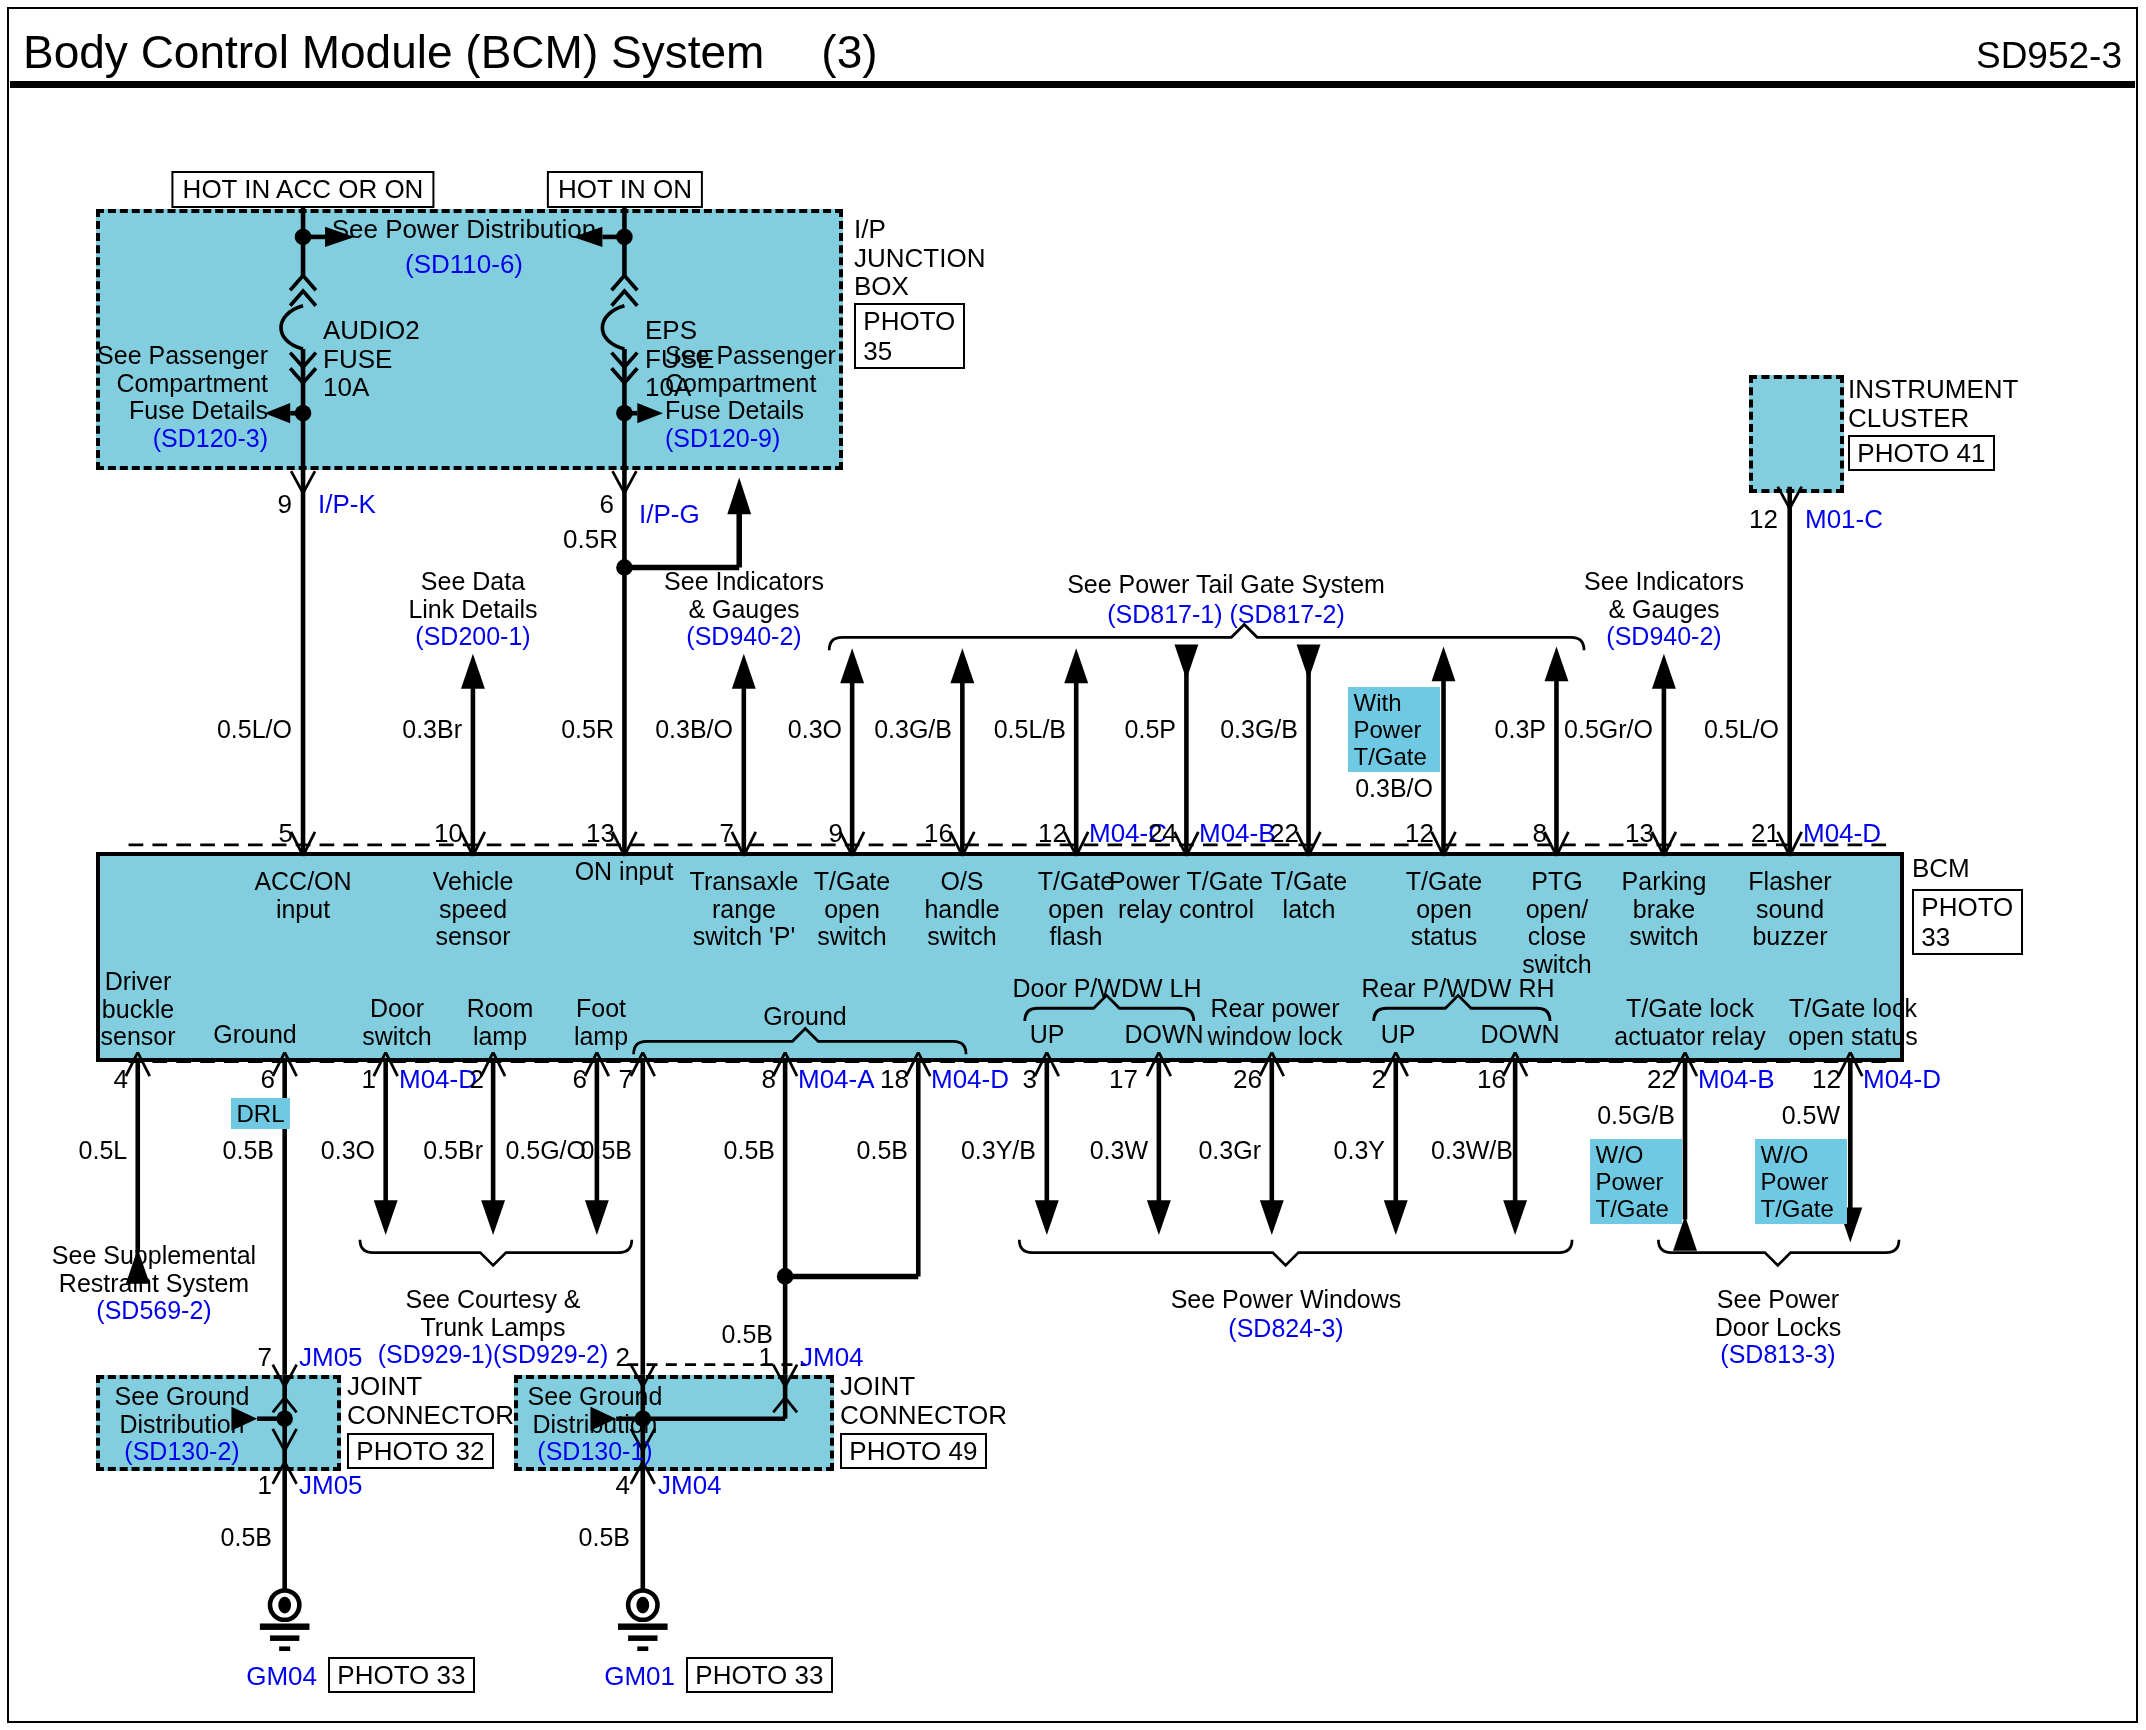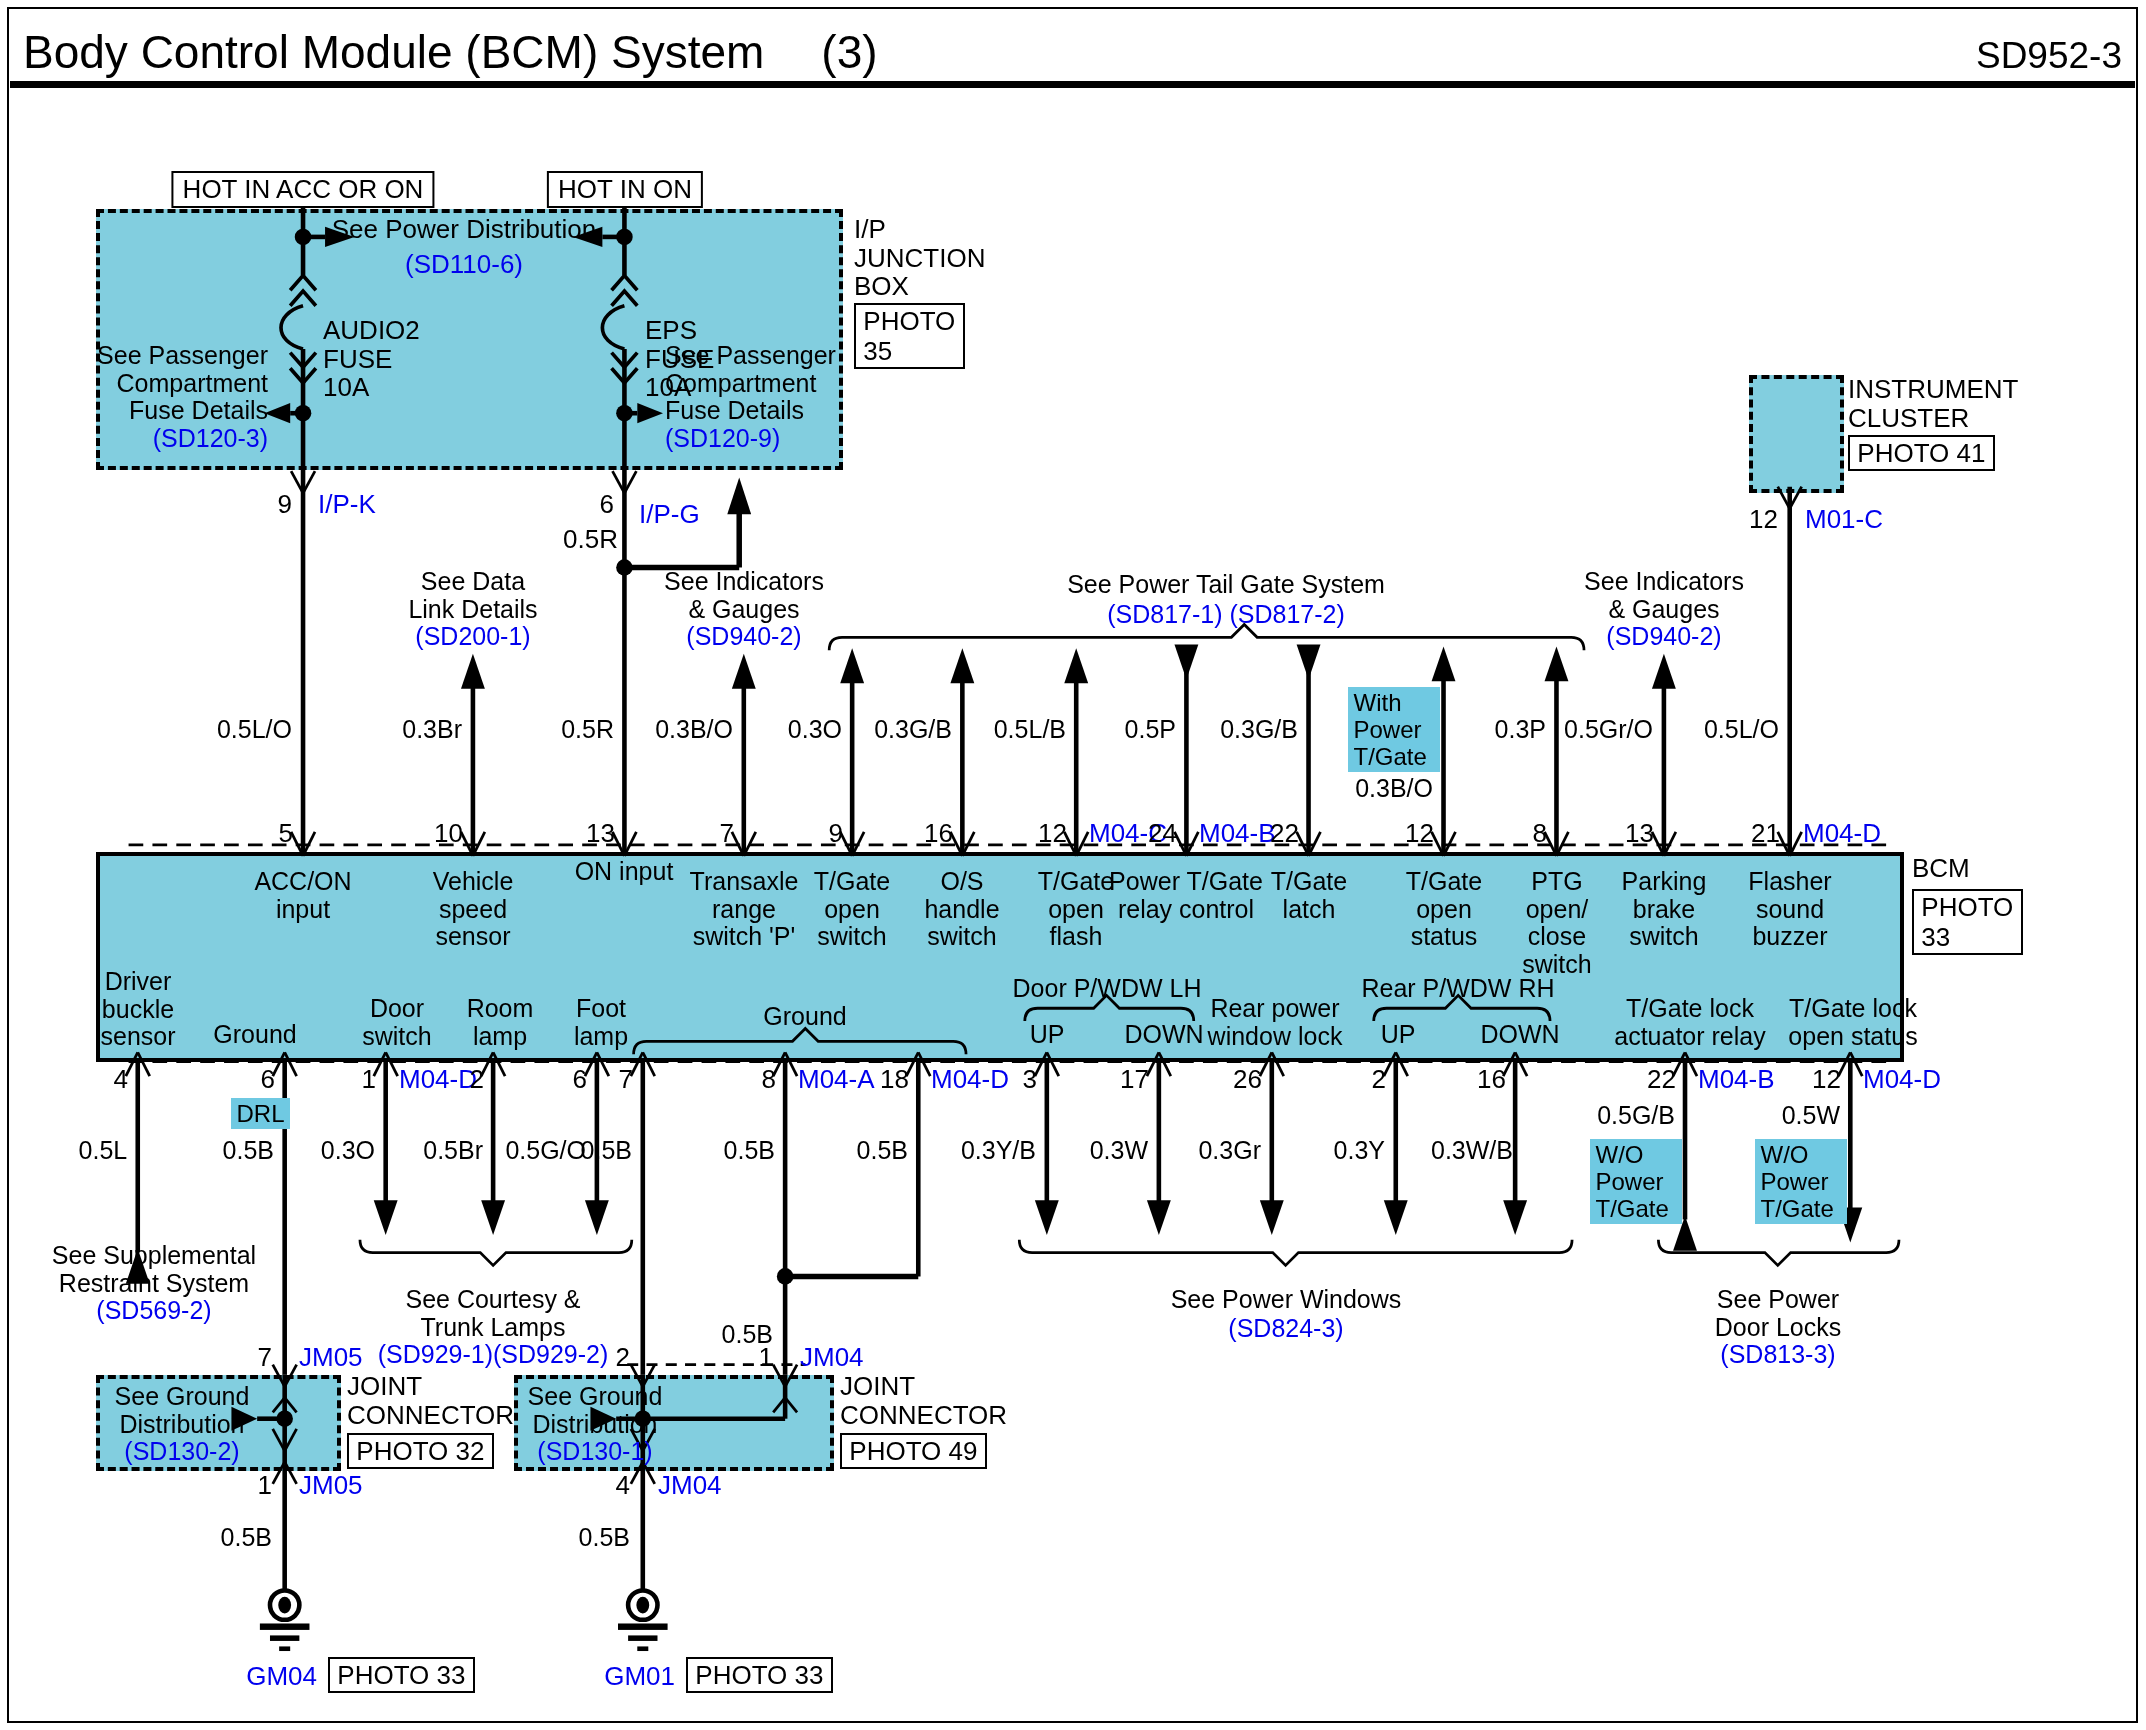--- a/index.html
+++ b/index.html
@@ -428,21 +428,21 @@
     <div class="abs lbl r" style="left: 646px; top: 1137px; width: 129px;">0.5B</div>
     <div class="abs lbl r big" style="left: 725px; top: 1065px; width: 51px;">8</div>
     <div class="abs lbl big blue" style="left: 798px; top: 1065px;">M04-A</div>
     <div class="abs lbl r" style="left: 779px; top: 1137px; width: 129px;">0.5B</div>
     <div class="abs lbl r big" style="left: 858px; top: 1065px; width: 51px;">18</div>
     <div class="abs lbl big blue" style="left: 931px; top: 1065px;">M04-D</div>
     <div class="abs lbl r" style="left: 907px; top: 1137px; width: 129px;">0.3Y/B</div>
     <div class="abs lbl r big" style="left: 986px; top: 1065px; width: 51px;">3</div>
     <div class="abs lbl ctr ml" style="left: 1047px; top: 1021px;">UP</div>
     <div class="abs lbl r" style="left: 1019px; top: 1137px; width: 129px;">0.3W</div>
-    <div class="abs lbl r big" style="left: 1098px; top: 1065px; width: 51px;">17</div>
+    <div class="abs lbl r big" style="left: 1098px; top: 1065px; width: 51px; text-align: center;">17</div>
     <div class="abs lbl ctr ml" style="left: 1164px; top: 1021px;">DOWN</div>
     <div class="abs lbl r" style="left: 1132px; top: 1137px; width: 129px;">0.3Gr</div>
     <div class="abs lbl r big" style="left: 1211px; top: 1065px; width: 51px;">26</div>
     <div class="abs lbl ctr ml" style="left: 1275px; top: 995px;">Rear power
 window lock</div>
     <div class="abs lbl r" style="left: 1256px; top: 1137px; width: 129px;">0.3Y</div>
     <div class="abs lbl r big" style="left: 1335px; top: 1065px; width: 51px;">2</div>
     <div class="abs lbl ctr ml" style="left: 1398px; top: 1021px;">UP</div>
     <div class="abs lbl r" style="left: 1376px; top: 1137px; width: 129px; padding-left: 8px;">0.3W/B</div>
     <div class="abs lbl r big" style="left: 1455px; top: 1065px; width: 51px;">16</div>

